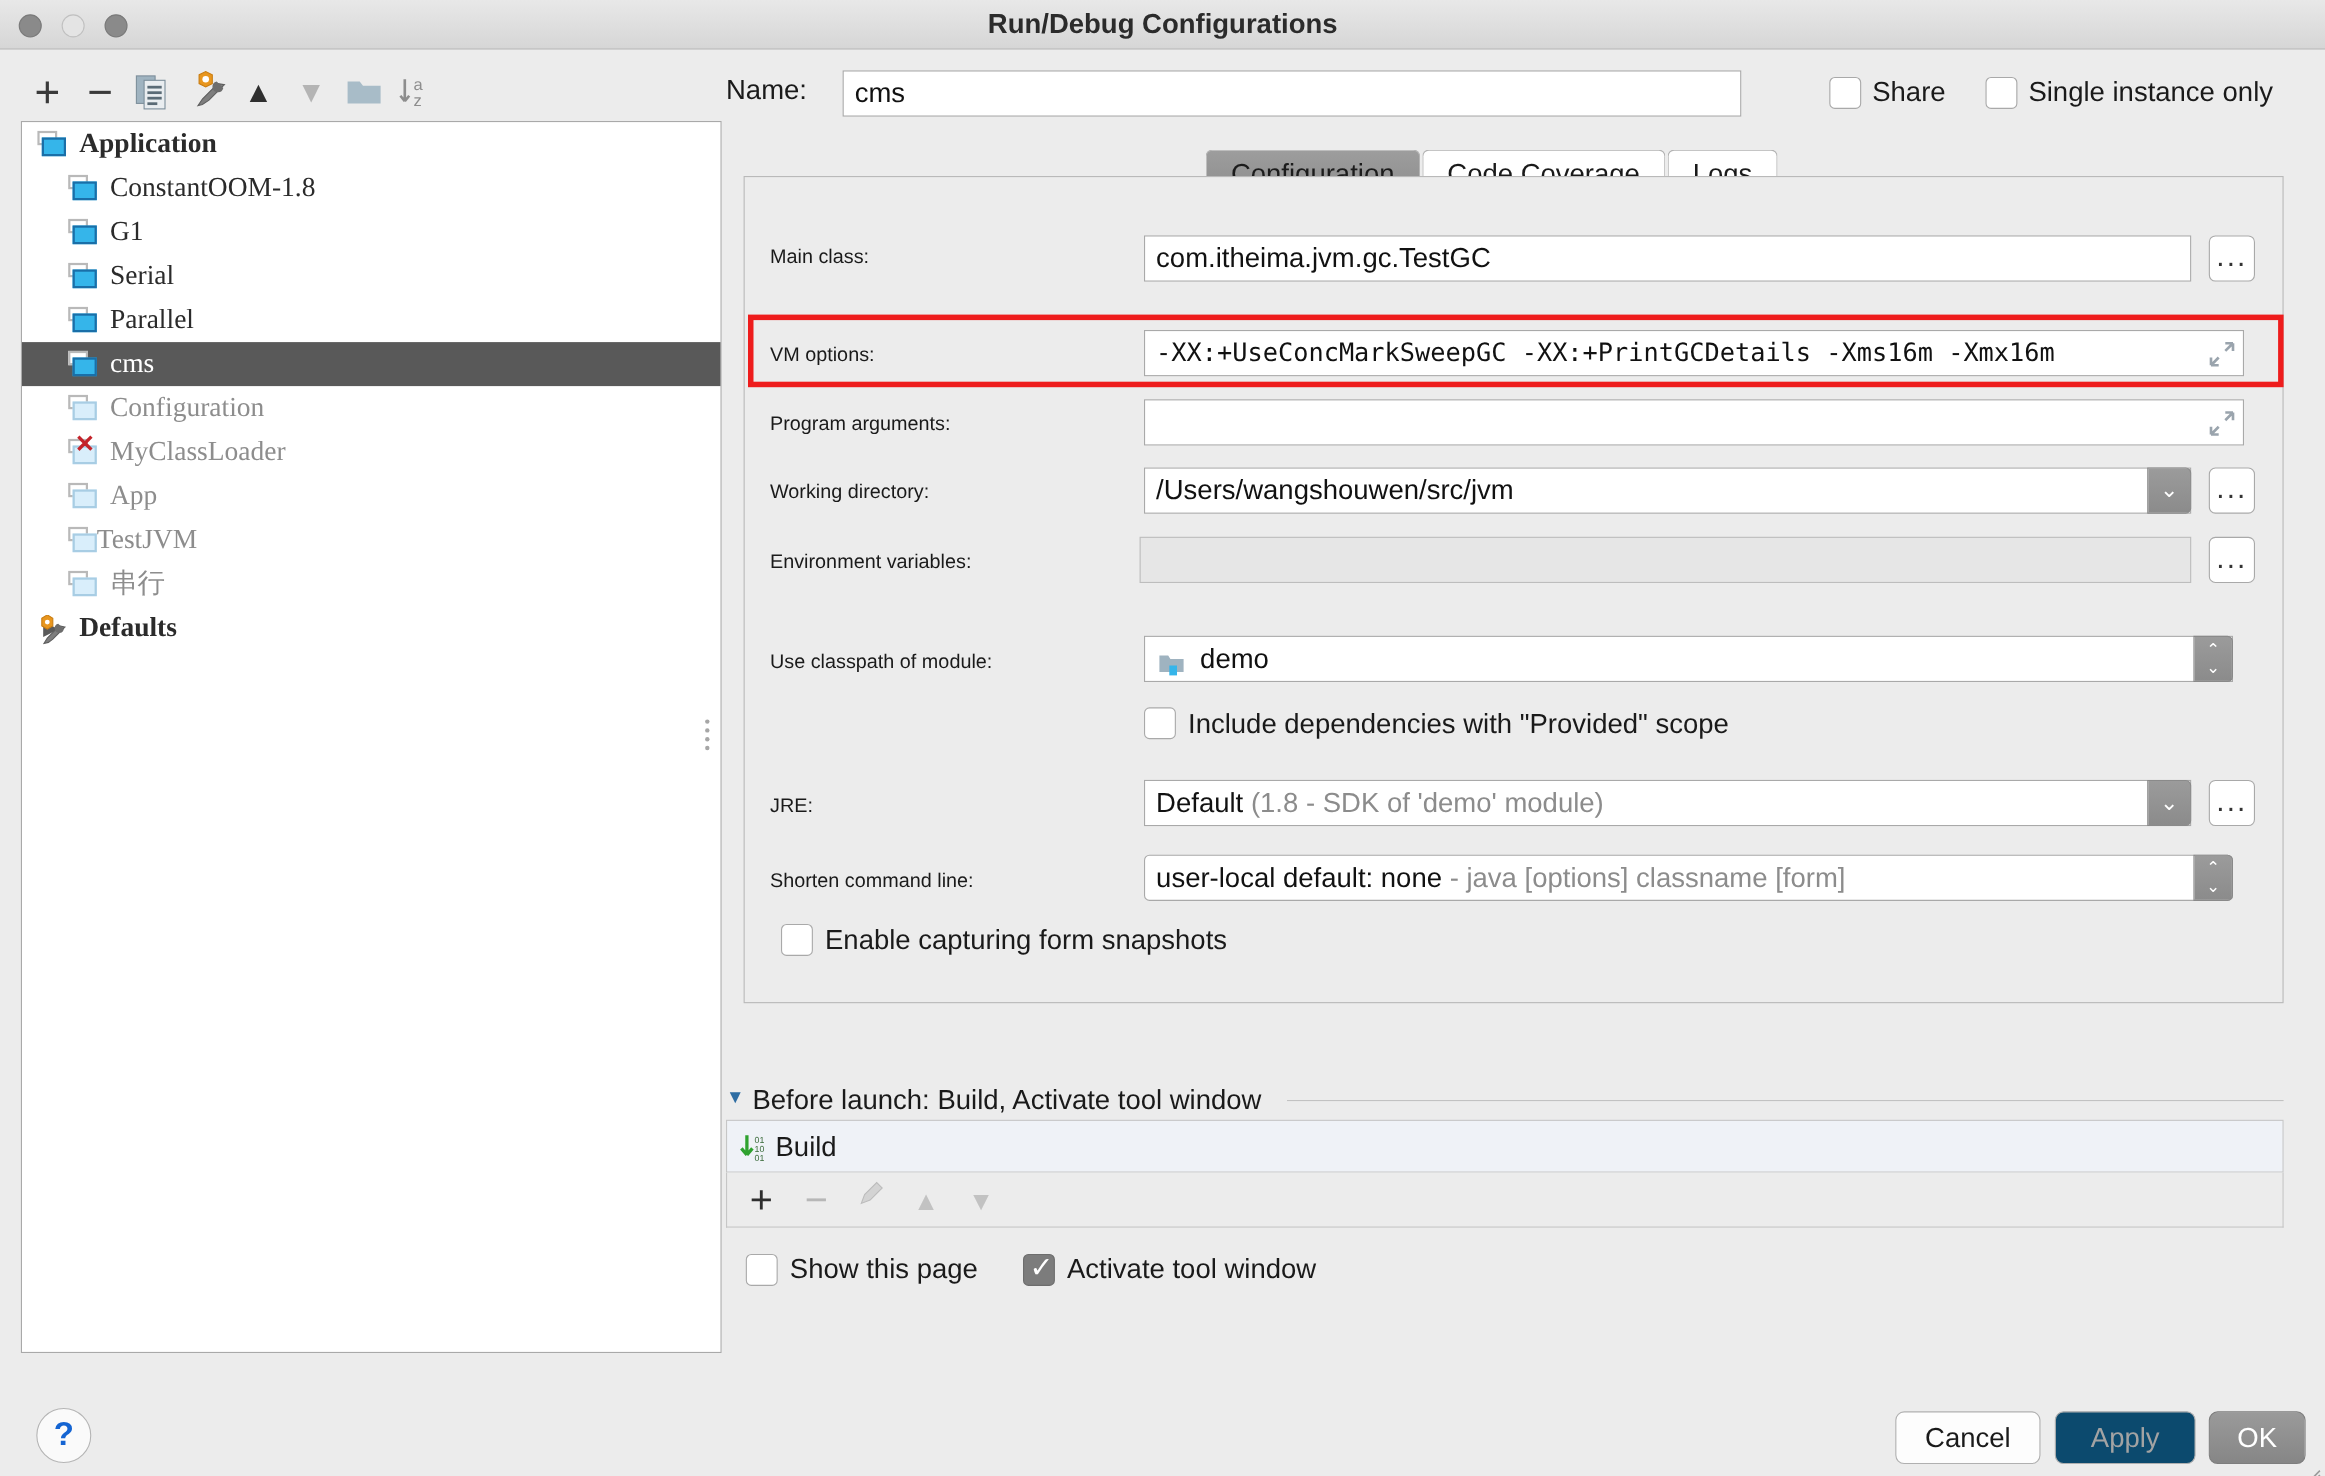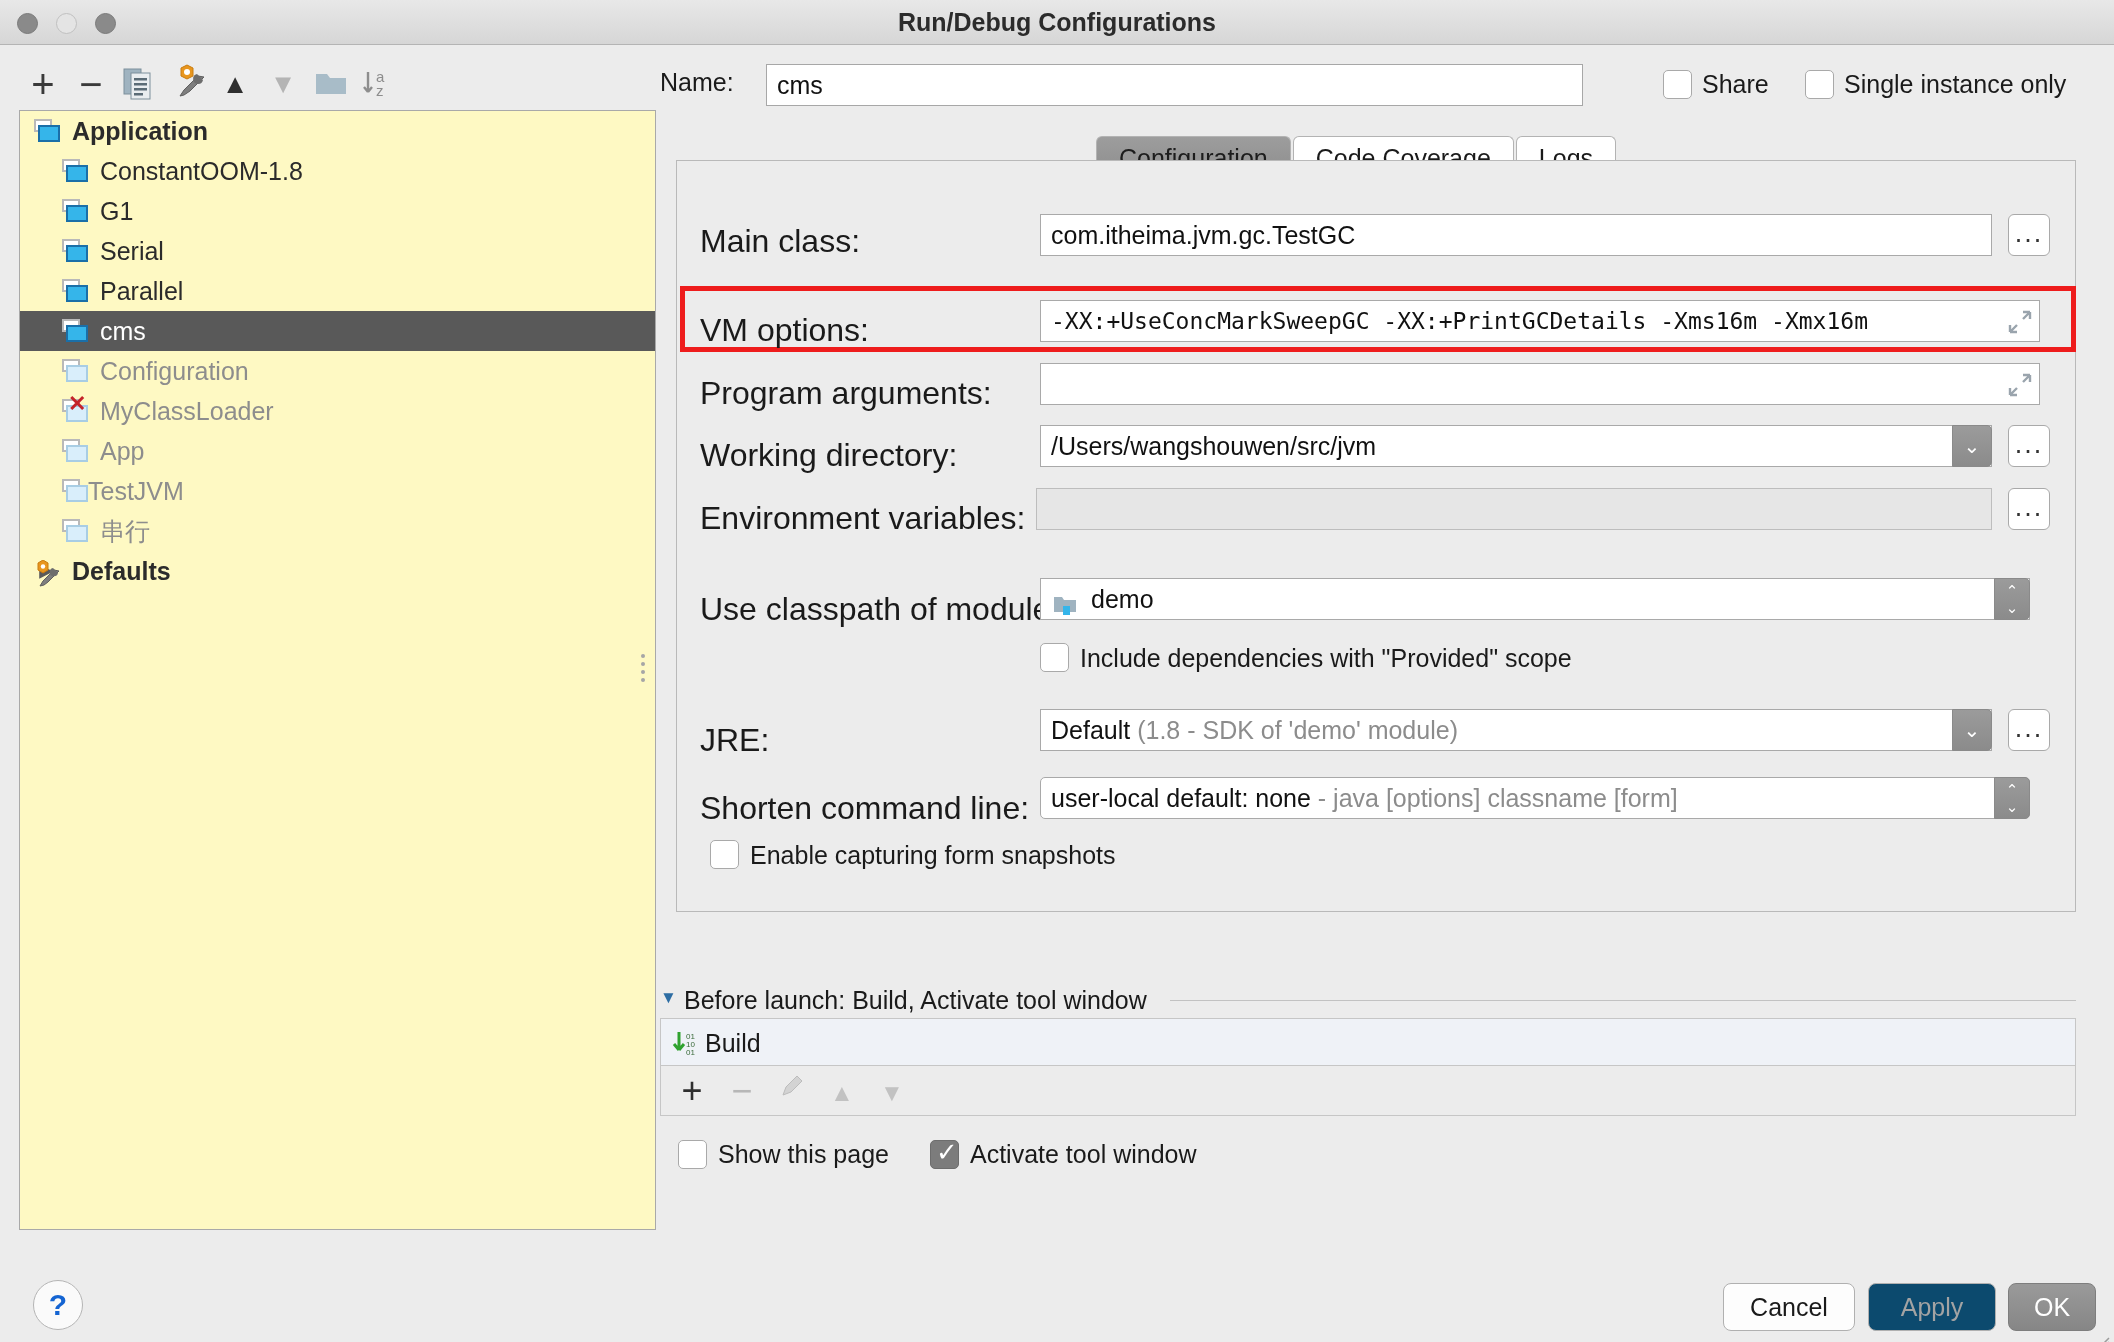--- a/index.html
+++ b/index.html
@@ -33,21 +33,21 @@
 
   
   #left-toolbar{ position:absolute; left:20px; top:58px; width:420px; height:52px; }
   .tb-btn{ position:absolute; top:0; width:46px; height:52px; cursor:default;}
   .tb-glyph{ position:absolute; left:0; top:0; width:46px; height:52px;
              line-height:52px; text-align:center; font-size:34px; color:#3a3a3a;}
 
   
   #tree-panel{
     position:absolute; left:19px; top:110px; width:637px; height:1120px;
-    background:#fef9c3; border:1px solid #a9a9a9;
+    background:#ffffff; border:1px solid #a9a9a9;font-family:Liberation Serif, serif;
   }
   .tree-row{ position:relative; height:40px; line-height:40px; white-space:nowrap;
              font-size:25px; color:#2b2b2b; padding-left:0; }
   .tree-row.selected{ background:#595959; color:#ffffff; }
   .tree-row.greyed{ color:#8d8d8d; }
   .tree-row.bold{ font-weight:bold; }
   .twisty{ position:absolute; left:14px; top:0; width:24px; height:40px;
            line-height:40px; text-align:center; font-size:17px; color:#5a5a5a;}
   .node-icon{ position:absolute; top:8px; width:30px; height:24px; }
   .node-label{ position:absolute; top:0; height:40px; line-height:40px; }
@@ -93,21 +93,21 @@
         border-top-left-radius:6px; border-top-right-radius:6px;
         margin-right:2px; text-align:center;}
   .tab.active{ background:linear-gradient(to bottom,#9d9d9d,#8c8c8c); color:#1c1c1c; }
 
   
   #config-panel{
     position:absolute; left:676px; top:160px; width:1400px; height:752px;
     background:#ececec; border:1px solid #b9b9b9;
   }
 
-  .field-label{ position:absolute; font-size:32px; color:#1a1a1a; white-space:nowrap;}
+  .field-label{ position:absolute; font-size:18px; color:#1a1a1a; white-space:nowrap;}
   .txt{ position:absolute; background:#fff; border:1px solid #a9a9a9;
         font-size:25px; color:#111; padding:0 10px; line-height:40px;
         height:42px; white-space:nowrap; overflow:hidden; }
   .txt.mono{ font-family:"DejaVu Sans Mono", monospace; font-size:23px; }
   .txt.disabled{ background:#e6e6e6; border-color:#bdbdbd;}
   .expander{ position:absolute; width:26px; height:26px; }
   .dots-btn{ position:absolute; width:42px; height:42px; background:#fff;
              border:1px solid #a9a9a9; border-radius:6px; text-align:center;
              line-height:36px; font-size:27px; color:#333; letter-spacing:2px;}
   .combo-arrow{ position:absolute; width:40px; height:42px;

